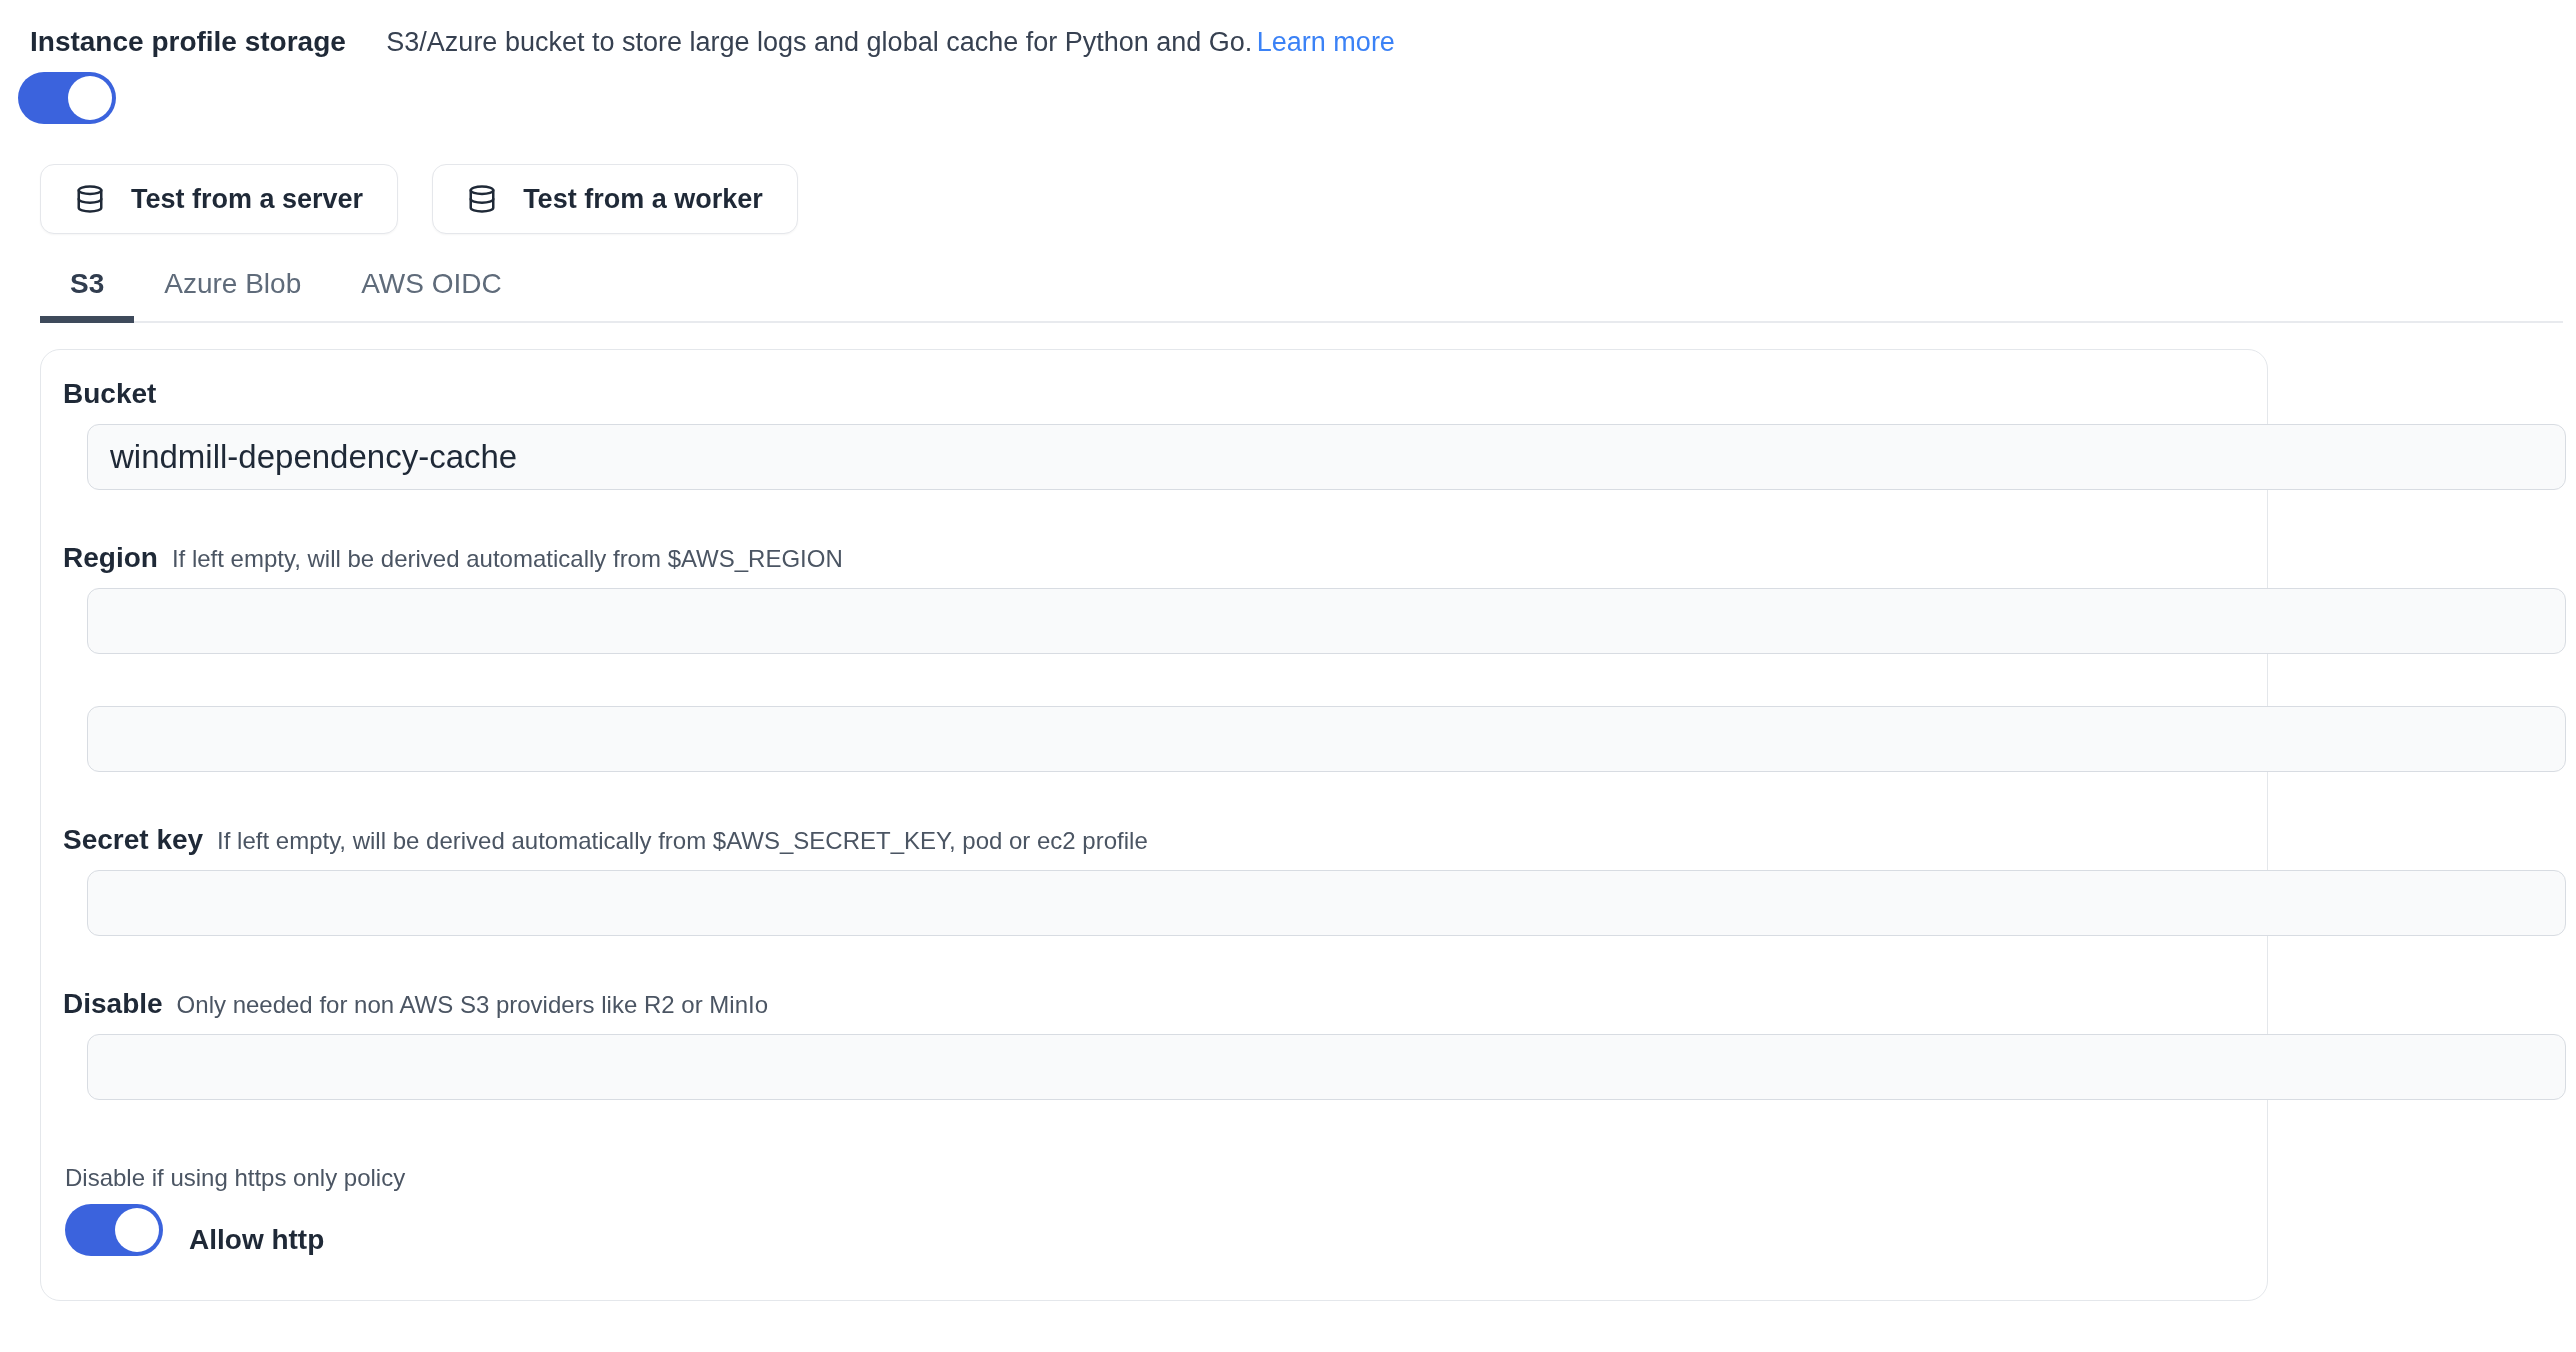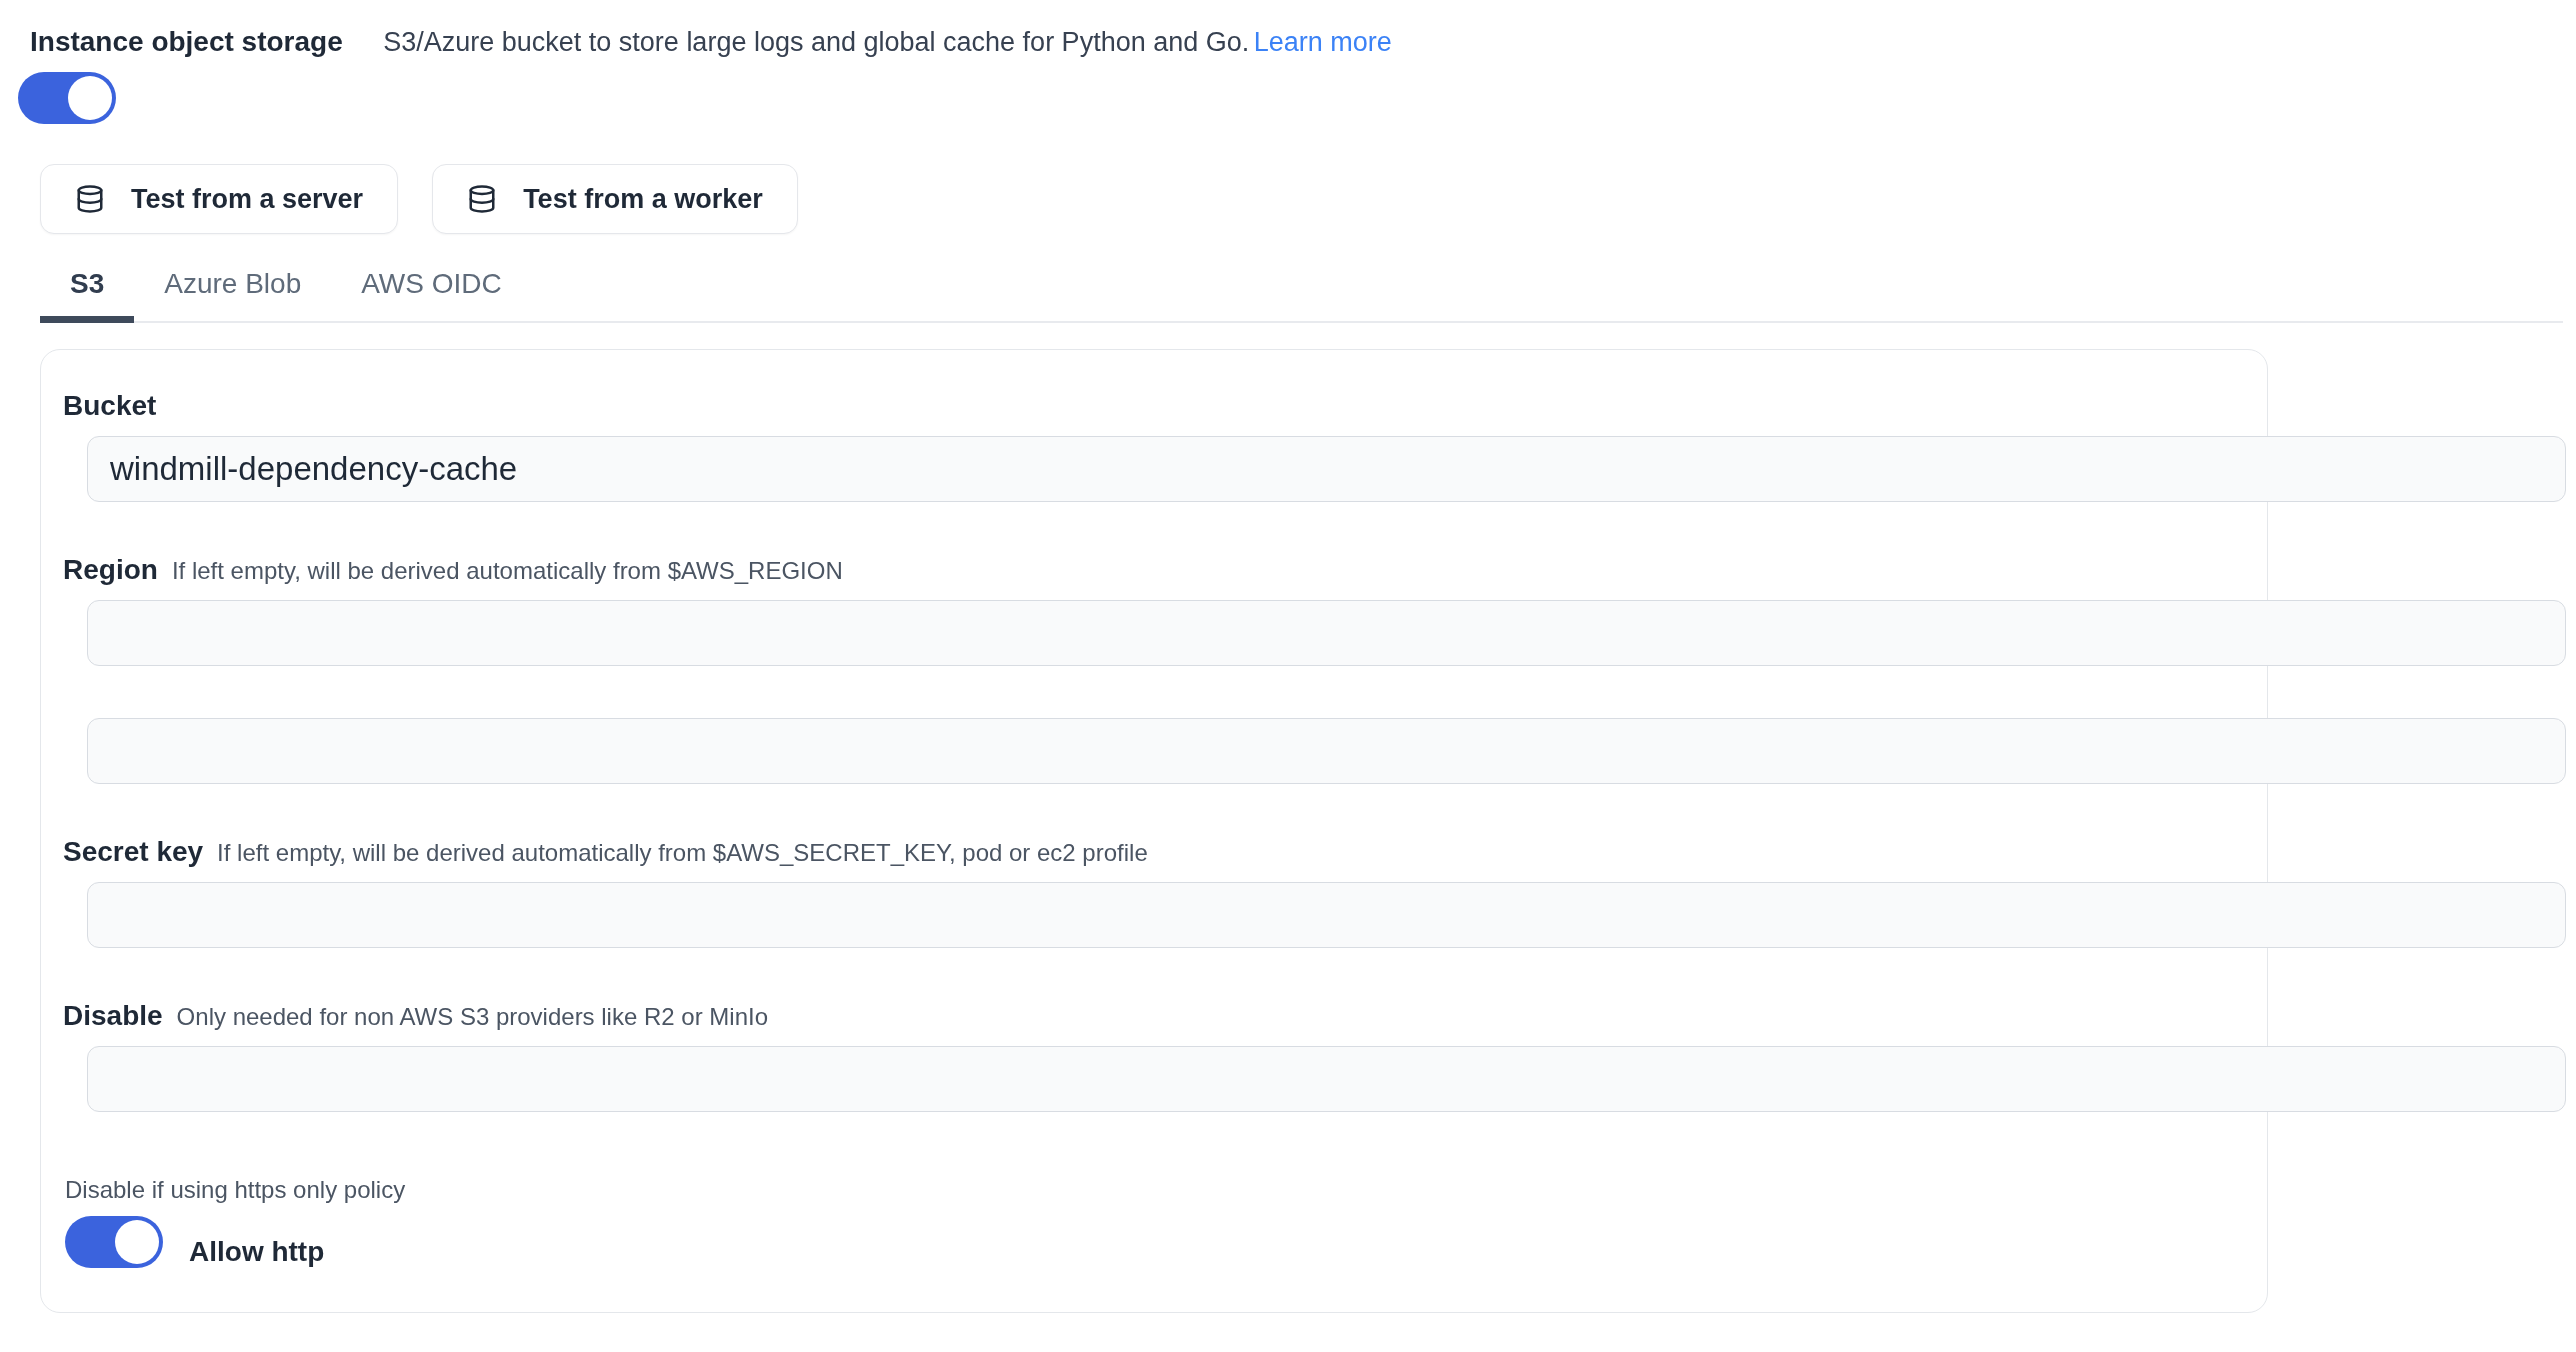--- a/index.html
+++ b/index.html
@@ -77,21 +77,21 @@
     border-bottom-color: #3e4a5b;
   }
 
   
   .panel {
     margin: 26px 0 0 22px;
     width: 2228px;
     border: 1px solid #e4e7eb;
     border-radius: 20px;
     background: #ffffff;
-    padding: 40px 22px 44px 22px;
+    padding: 28px 22px 44px 22px;
   }
   .field { margin-bottom: 52px; }
   .field:last-of-type { margin-bottom: 0; }
   .field-head { display: flex; align-items: baseline; gap: 14px; margin-bottom: 14px; }
   .field-label { font-size: 28px; font-weight: 700; color: #1f2937; }
   .field-helper { font-size: 24px; font-weight: 400; color: #4b5563; }
   .text-input {
     width: 2479px;
     height: 66px;
     border: 1px solid #d8dce2;
@@ -111,21 +111,21 @@
   .http-row { display: flex; align-items: flex-end; gap: 26px; }
   .http-label { font-size: 28px; font-weight: 700; color: #1f2937; }
 </style>
 </head>
 <body>
 
 <div class="page">
 
   
   <div class="header-line">
-    <span class="header-title">Instance object storage</span>
+    <span class="header-title">Instance profile storage</span>
     <span class="header-desc">S3/Azure bucket to store large logs and global cache for Python and Go.</span>
     <a class="header-link">Learn more</a>
   </div>
 
   
   <div class="toggle main-toggle" role="switch" aria-checked="true">
     <div class="knob"></div>
   </div>
 
   

